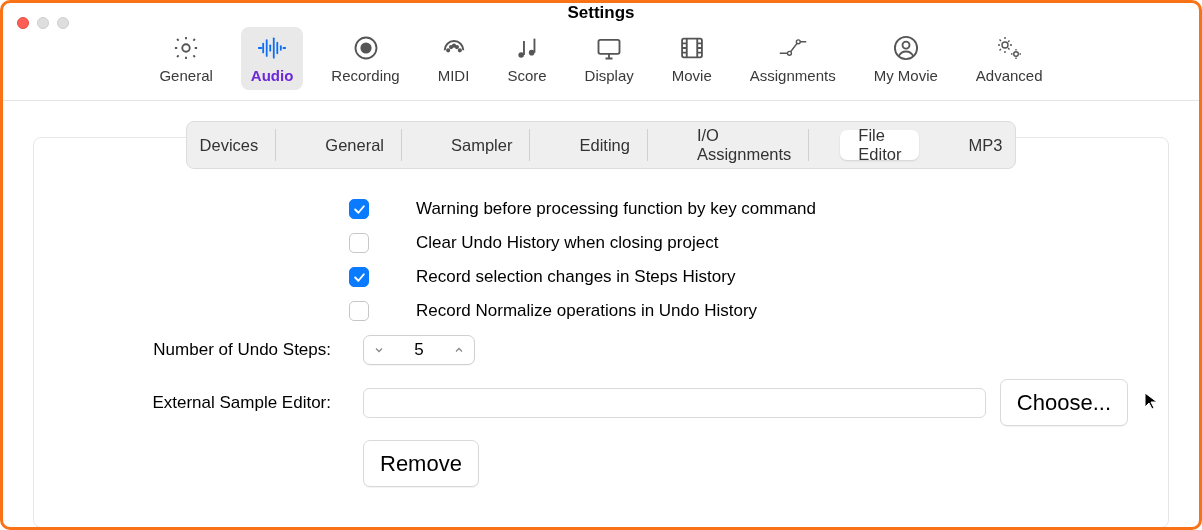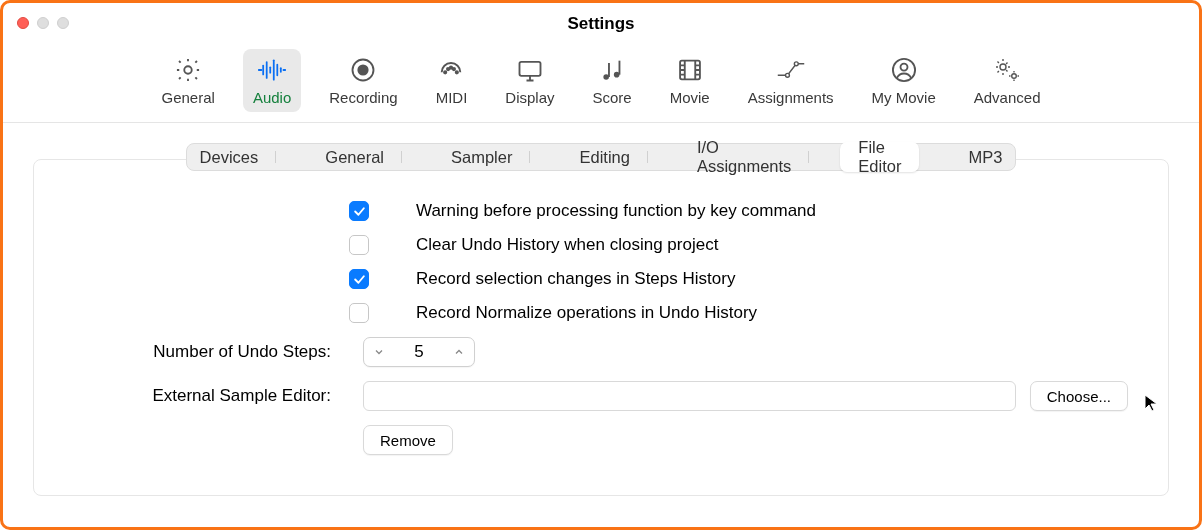--- a/index.html
+++ b/index.html
@@ -9,43 +9,43 @@
   .traffic { position: absolute; left: 14px; top: 14px; display: flex; gap: 8px; }
   .tl { width: 12px; height: 12px; border-radius: 50%; }
   .tl.red { background: #ff5f57; border: 0.5px solid #e24b41; }
   .tl.grey { background: #dedede; border: 0.5px solid #cfcfcf; }
   .title { width: 100%; text-align: center; font-weight: 700; font-size: 17px; }
   .toolbar { display: flex; justify-content: center; gap: 18px; padding: 4px 8px 10px 8px; border-bottom: 1px solid #e5e5e5; }
   .tool { display: flex; flex-direction: column; align-items: center; gap: 4px; padding: 6px 10px 6px 10px; border-radius: 8px; cursor: default; }
   .tool.active { background: #e9e9e9; }
   .tool .icon { width: 30px; height: 30px; display: flex; align-items: center; justify-content: center; }
   .tool .label { font-size: 15px; color: #3a3a3a; }
-  .tool.active .label { color: #15803d; }
+  .tool.active .label { color: #6d28d9; font-weight: bold; }
   .content { flex: 1; padding: 36px 30px 20px 30px; }
   .panel { border: 1px solid #e6e6e6; border-radius: 8px; padding-bottom: 40px; }
-  .subtabs { display: flex; justify-content: center; align-items: center; background: #efefef; border: 1px solid #dcdcdc; border-radius: 8px; width: 830px; height: 28px; margin: -17px auto 30px auto; gap: 31px; }
+  .subtabs { display: flex; justify-content: center; align-items: center; background: #efefef; border: 1px solid #dcdcdc; border-radius: 8px; width: 830px; height: 48px; margin: -17px auto 30px auto; gap: 31px; }
   .subtab { padding: 0 18px; font-size: 16.5px; color: #333; height: 100%; display: flex; align-items: center; position: relative; }
   .subtab.active { background: #fff; border-radius: 7px; box-shadow: 0 1px 2px rgba(0,0,0,0.12); height: 30px; }
   .subtab:not(.active):not(:last-child)::after {
     content: ""; position: absolute; right: 0; top: 7px; bottom: 7px; width: 1px; background: #d0d0d0;
   }
   .form { display: flex; flex-direction: column; gap: 14px; padding: 0 40px; }
   .row { display: flex; align-items: center; gap: 14px; }
   .indent { padding-left: 275px; gap: 47px; }
   .label-col { width: 275px; text-align: right; padding-right: 18px; font-size: 17px; }
   .chk { width: 20px; height: 20px; border-radius: 5px; border: 1px solid #c7c7c7; display: inline-flex; align-items: center; justify-content: center; flex-shrink: 0; }
   .chk.checked { background: #0a7bff; border-color: #0a7bff; }
   .chk.checked svg { display: block; }
   .chk svg { display: none; }
   .chk-label { font-size: 17px; }
   .stepper { display: inline-flex; align-items: center; border: 1px solid #d0d0d0; border-radius: 7px; height: 30px; background: #fff; box-shadow: 0 1px 1px rgba(0,0,0,0.04); }
   .stepper .btn { width: 30px; display:flex; align-items:center; justify-content:center; color:#777; }
   .stepper .val { width: 50px; text-align: center; font-size: 17px; }
   .textfield { flex: 1; max-width: 660px; height: 30px; border: 1px solid #d9d9d9; border-radius: 6px; background: #fff; text-align: center; font-size: 16px; color: #333; padding: 0 8px; }
-  .mac-btn { height: 30px; padding: 12px 16px; border: 1px solid #d9d9d9; border-radius: 7px; background: #fff; font-size: 15px; box-shadow: 0 1px 1px rgba(0,0,0,0.05); display:inline-flex; align-items:center; }
+  .mac-btn { height: 47px; padding: 12px 16px; border: 1px solid #d9d9d9; border-radius: 7px; background: #fff; font-size: 22px; box-shadow: 0 1px 1px rgba(0,0,0,0.05); display:inline-flex; align-items:center; }
   .cursor { position: absolute; width: 20px; height: 20px; pointer-events: none; }
   svg { display: block; }
 </style>
 </head>
 <body>
 
 <div class="window">
 
   <div class="titlebar">
     <div class="traffic">
@@ -98,37 +98,37 @@
             <circle cx="12" cy="10" r="1" fill="#555"></circle>
             <circle cx="17" cy="14" r="1" fill="#555"></circle>
             <circle cx="9.5" cy="11.2" r="1" fill="#555"></circle>
             <circle cx="14.5" cy="11.2" r="1" fill="#555"></circle>
           </svg>
       </span>
       <span class="label">MIDI</span>
     </div>
     <div class="tool">
       <span class="icon">
-        <svg width="28" height="28" viewBox="0 0 24 24" fill="none" stroke="#555" stroke-width="1.6">
-            <rect x="3" y="5" width="18" height="12" rx="1.5"></rect>
-            <path d="M9 21h6M12 17v4"></path>
-          </svg>
-      </span>
-      <span class="label">Display</span>
-    </div>
-    <div class="tool">
-      <span class="icon">
         <svg width="28" height="28" viewBox="0 0 24 24" fill="#555">
             <circle cx="7" cy="18" r="2.4"></circle>
             <circle cx="16" cy="16" r="2.4"></circle>
             <rect x="8.6" y="6" width="1.6" height="12"></rect>
             <rect x="17.6" y="4" width="1.6" height="12"></rect>
           </svg>
       </span>
       <span class="label">Score</span>
+    </div>
+    <div class="tool">
+      <span class="icon">
+        <svg width="28" height="28" viewBox="0 0 24 24" fill="none" stroke="#555" stroke-width="1.6">
+            <rect x="3" y="5" width="18" height="12" rx="1.5"></rect>
+            <path d="M9 21h6M12 17v4"></path>
+          </svg>
+      </span>
+      <span class="label">Display</span>
     </div>
     <div class="tool">
       <span class="icon">
         <svg width="28" height="28" viewBox="0 0 24 24" fill="none" stroke="#555" stroke-width="1.6">
             <rect x="3.5" y="4" width="17" height="16" rx="1.5"></rect>
             <path d="M7.5 4v16M16.5 4v16M3.5 8h4M3.5 12h4M3.5 16h4M16.5 8h4M16.5 12h4M16.5 16h4"></path>
           </svg>
       </span>
       <span class="label">Movie</span>
     </div>

